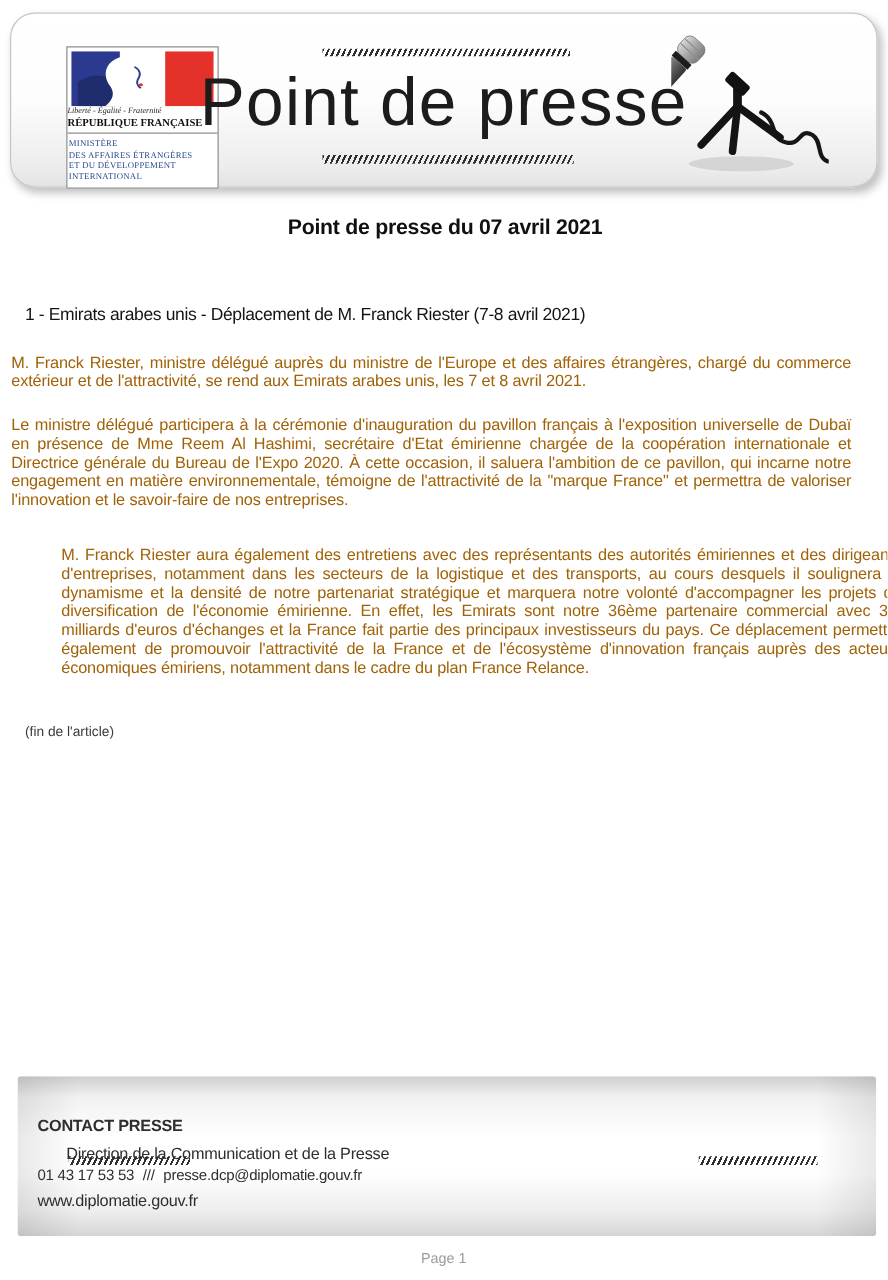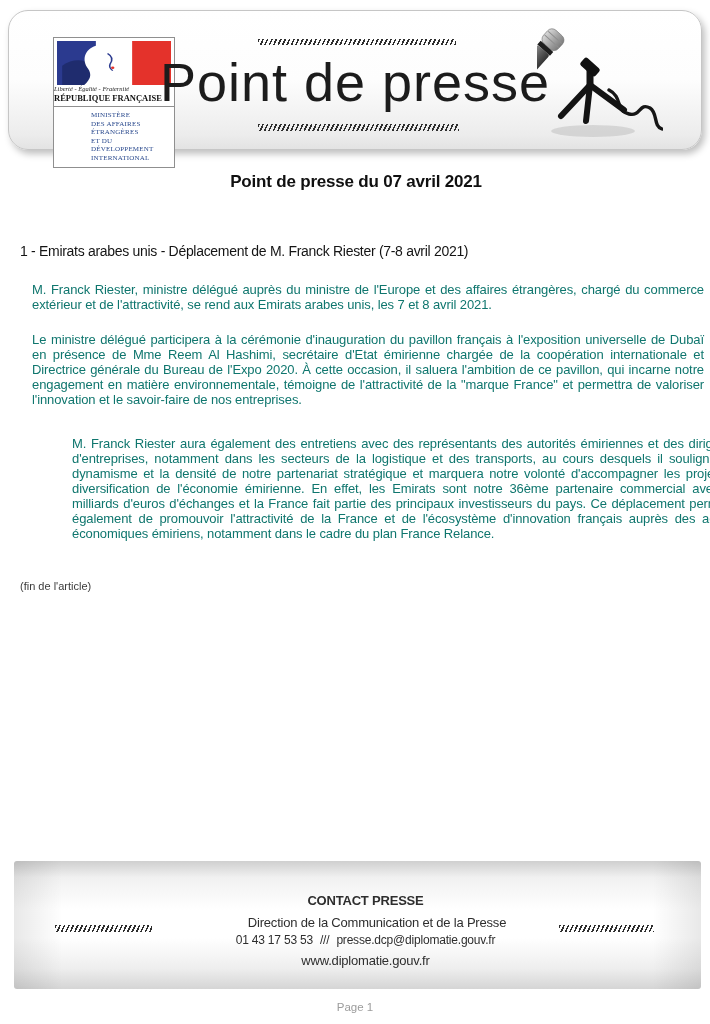--- a/index.html
+++ b/index.html
@@ -39,58 +39,58 @@
     font-size:6.5px; line-height:8px; color:#222; white-space:nowrap;
   }
   .logo-republic {
     font-family:"Liberation Serif", serif; font-weight:bold;
     font-size:8.5px; line-height:10px; color:#111; white-space:nowrap;
     padding-bottom:3px; border-bottom:1px solid #8f8f8f;
   }
   .logo-ministry {
     padding:4px 1px 5px 1px;
     font-family:"Liberation Serif", serif; font-size:7px; line-height:8.5px;
-    color:#2a4a8e; letter-spacing:0.2px;margin-left:36px;
+    color:#2a4a8e; letter-spacing:0.2px;
   }
 
   
   .mic-wrap { position:absolute; right:38px; top:16px; width:126px; height:118px; }
   .mic-wrap svg { width:100%; height:100%; }
 
   
   .date-heading {
     position:absolute; left:2px; right:0; top:172px; text-align:center;
     font-size:17px; font-weight:bold; color:#101010; letter-spacing:-0.2px;
   }
   .article-heading {
     position:absolute; left:20px; width:672px; top:243px;
     font-size:14px; font-weight:normal; color:#141414; letter-spacing:-0.3px;
   }
   .para {
-    position:absolute; left:32px; width:672px;
-    font-size:13px; line-height:15px; color:#0f766e;
+    position:absolute; left:9px; width:672px;
+    font-size:13px; line-height:15px; color:#a16207;
     letter-spacing:-0.1px; text-align:justify;
   }
   .para-1 { top:282px; }
   .para-2 { top:332px; }
   .para-3 { top:436px;margin-left:40px; }
   .end-note {
     position:absolute; left:20px; top:580px;
     font-size:11px; color:#3b3b3b;
   }
 
   
   .footer-box {
     position:absolute; left:14px; top:861px; width:687px; height:128px;
     border-radius:3px;
     background:
       linear-gradient(to right, rgba(0,0,0,0.09) 0%, rgba(0,0,0,0) 7%, rgba(0,0,0,0) 93%, rgba(0,0,0,0.09) 100%),
       linear-gradient(to bottom,#cfcfcf 0%,#f1f1f1 13%,#ffffff 38%,#ffffff 60%,#eeeeee 84%,#d5d5d5 100%);
   }
-  .footer-line { position:absolute; left:16px; right:0; text-align:center; color:#2e2e2e; }
+  .footer-line { position:absolute; left:16px; right:0; text-align:left; color:#2e2e2e; }
   .footer-contact-title { top:32px; font-size:13px; font-weight:bold; letter-spacing:-0.2px; }
   .footer-department    { top:54px; font-size:13px; letter-spacing:-0.2px;padding-left:23px; }
   .footer-phone-line    { top:72px; font-size:12px; letter-spacing:-0.2px; }
   .footer-website       { top:92px; font-size:13px; letter-spacing:-0.2px; }
   .footer-sep { margin:0 7px; }
   .hatch-left  { position:absolute; left:41px;  top:64px; width:97px; height:7px; }
   .hatch-right { position:absolute; right:47px; top:64px; width:95px; height:7px; }
 
   .page-number {
     position:absolute; left:0; right:0; top:1001px; text-align:center;

